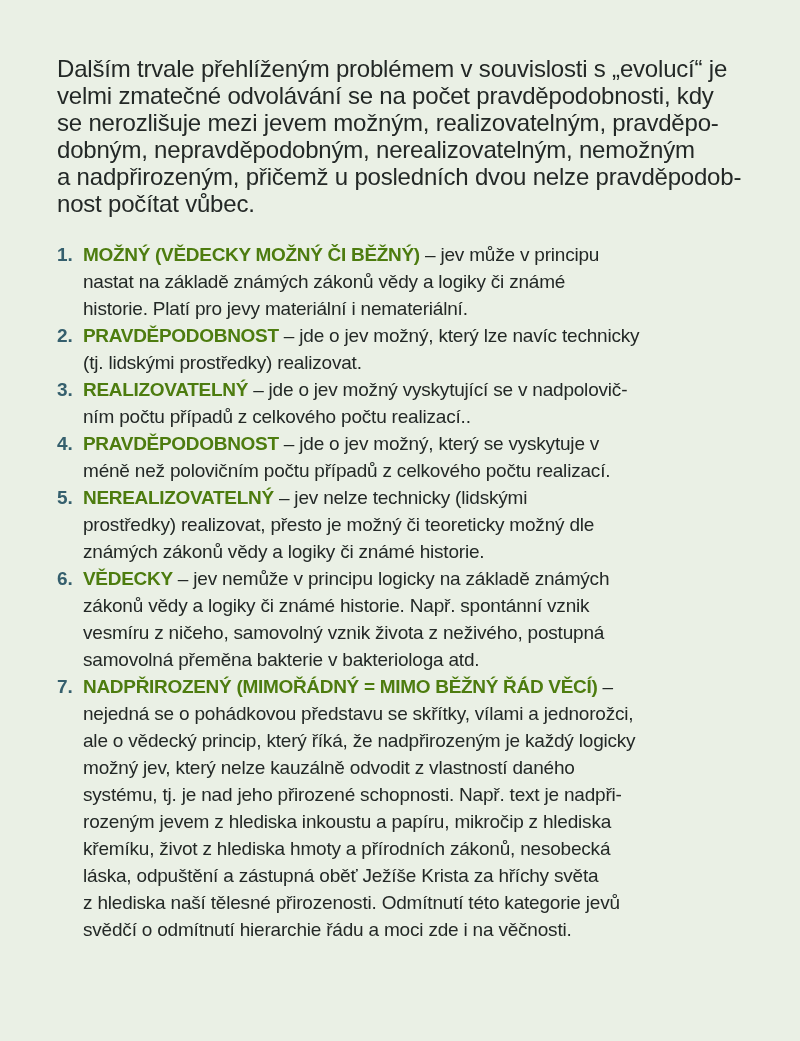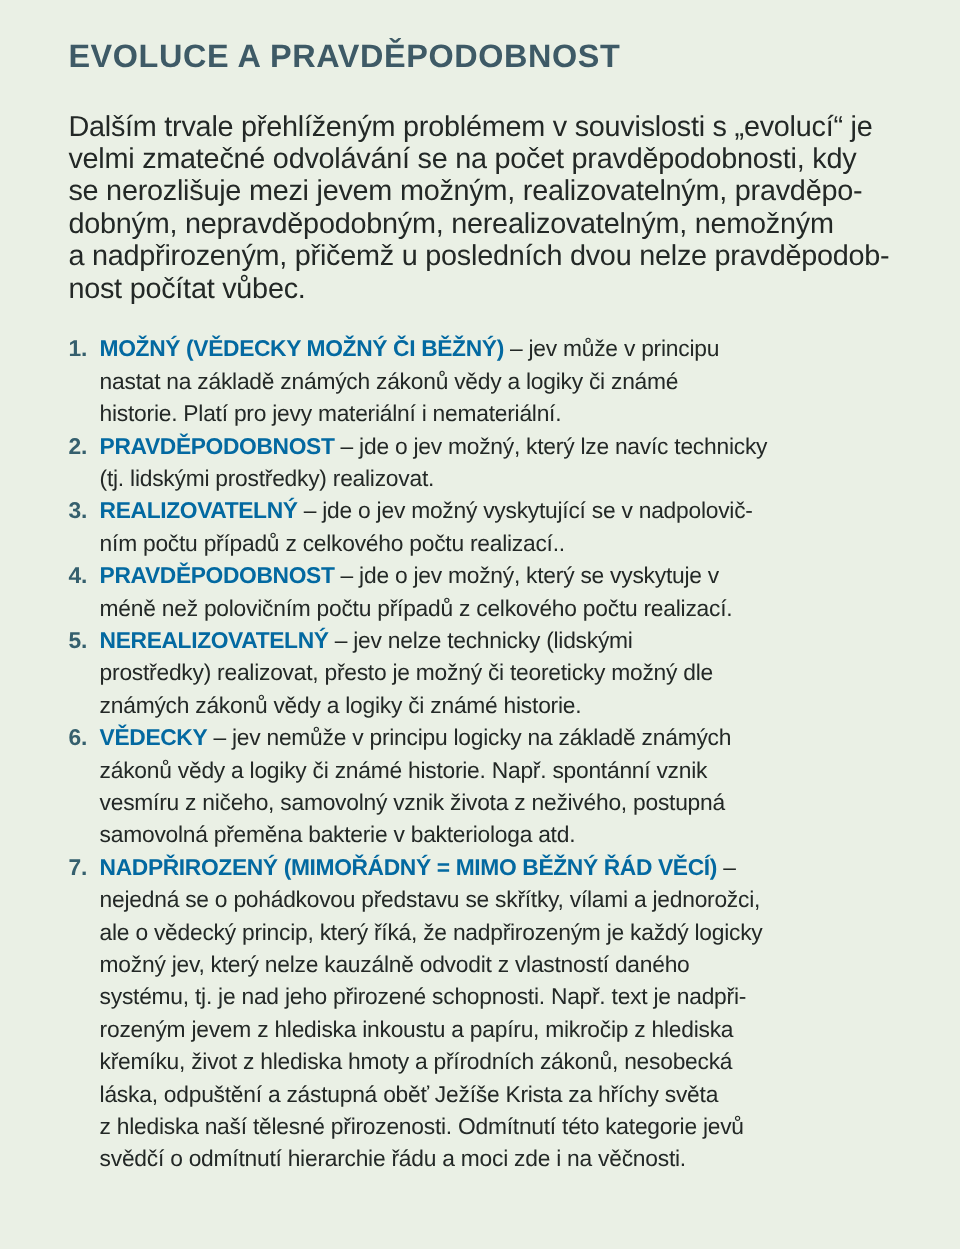--- a/index.html
+++ b/index.html
@@ -46,29 +46,28 @@
   .content {
     flex: 1 1 auto;
     font-size: 19px;
     line-height: 27px;
     letter-spacing: -0.2px;
     white-space: pre-line;
   }
   .term {
     font-weight: 700;
     letter-spacing: -0.3px;
-    color: #0369a1;
+    color: #4d7c0f;
   }
 </style>
 </head>
 <body>
 
 <div class="page">
 
-  <h1 class="title">EVOLUCE A PRAVDĚPODOBNOST</h1>
 
   <p class="intro">Dalším trvale přehlíženým problémem v souvislosti s „evolucí“ je
 velmi zmatečné odvolávání se na počet pravděpodobnosti, kdy
 se nerozlišuje mezi jevem možným, realizovatelným, pravděpo-
 dobným, nepravděpodobným, nerealizovatelným, nemožným
 a nadpřirozeným, přičemž u posledních dvou nelze pravděpodob-
 nost počítat vůbec.</p>
 
   <div class="deflist">
 

